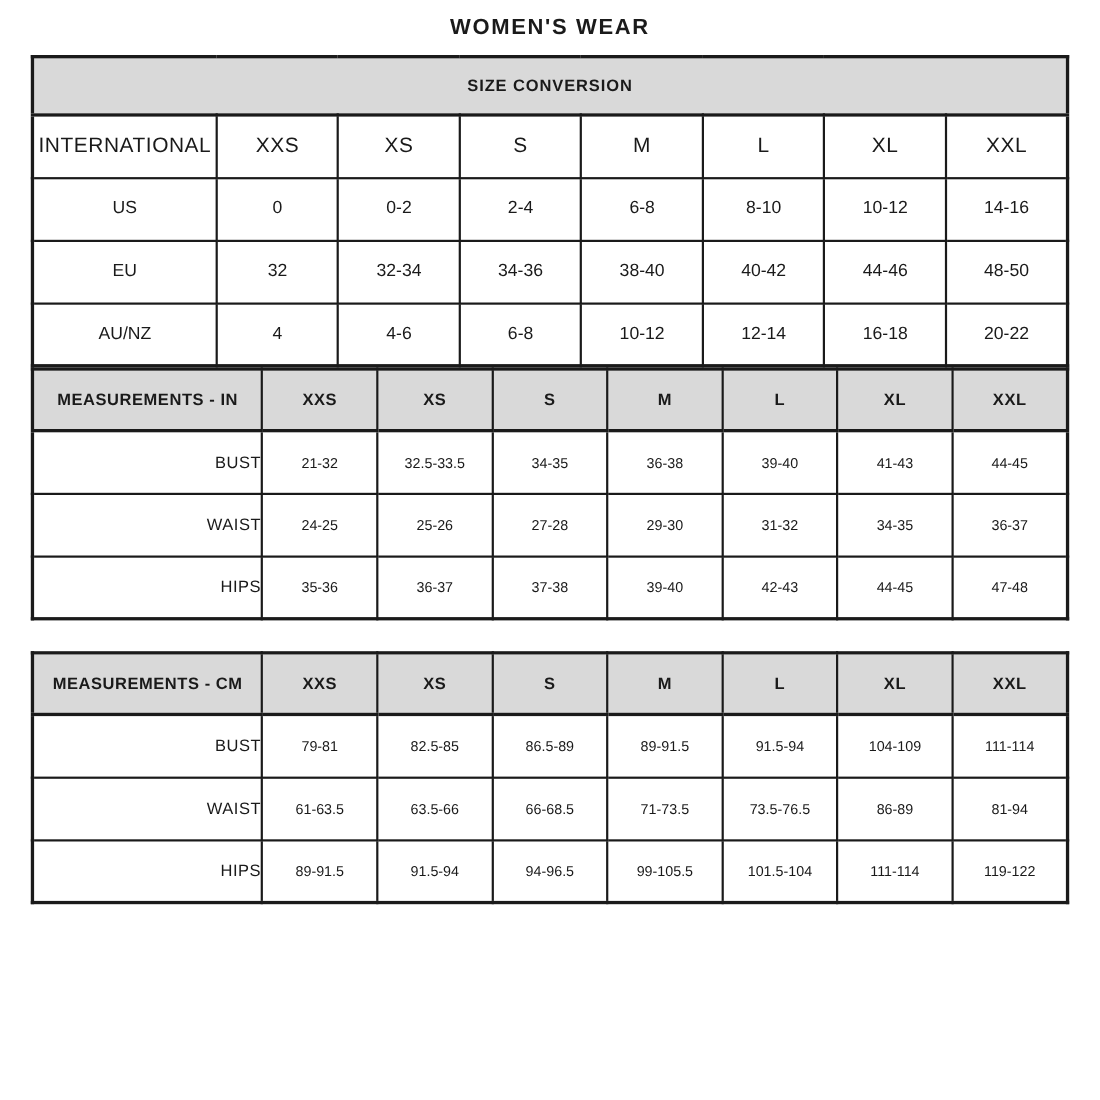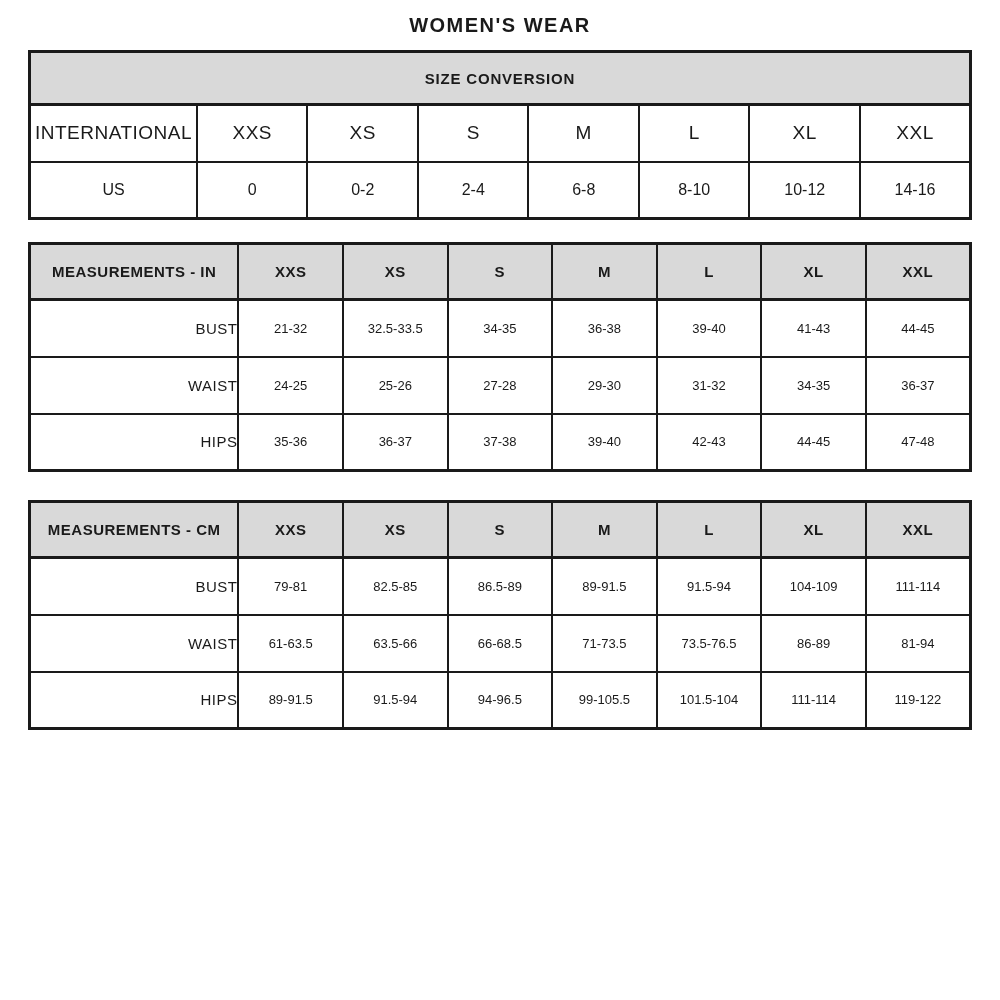--- a/index.html
+++ b/index.html
@@ -22,21 +22,21 @@
     table-layout: fixed;
     border: 3px solid #1a1a1a;
   }
   td {
     border: 2px solid #1a1a1a;
     text-align: center;
     vertical-align: middle;
     overflow: hidden;
   }
   
-  .t-conversion { margin-bottom: 22px; }
+  .t-conversion { margin-bottom: 0; }
   .t-conversion td { height: 57px; font-size: 16px; }
   .t-conversion .banner-row td {
     height: 53px;
     background: #d9d9d9;
     font-weight: bold;
     font-size: 15px;
     letter-spacing: 0.8px;
     border-bottom: 3px solid #1a1a1a;
   }
   .t-conversion .col-head-row td { font-size: 19px; letter-spacing: 0.5px; }
@@ -88,20 +88,40 @@
       <tr>
         <td class="row-label">US</td>
         <td>0</td>
         <td>0-2</td>
         <td>2-4</td>
         <td>6-8</td>
         <td>8-10</td>
         <td>10-12</td>
         <td>14-16</td>
       </tr>
+      <tr>
+        <td class="row-label">EU</td>
+        <td>32</td>
+        <td>32-34</td>
+        <td>34-36</td>
+        <td>38-40</td>
+        <td>40-42</td>
+        <td>44-46</td>
+        <td>48-50</td>
+      </tr>
+      <tr>
+        <td class="row-label">AU/NZ</td>
+        <td>4</td>
+        <td>4-6</td>
+        <td>6-8</td>
+        <td>10-12</td>
+        <td>12-14</td>
+        <td>16-18</td>
+        <td>20-22</td>
+      </tr>
     </tbody>
 </table>
 
 <table class="t-measure">
   <colgroup>
     <col style="width:22.2%">
     <col style="width:11.114%">
       <col style="width:11.114%">
       <col style="width:11.114%">
     <col style="width:11.114%">

